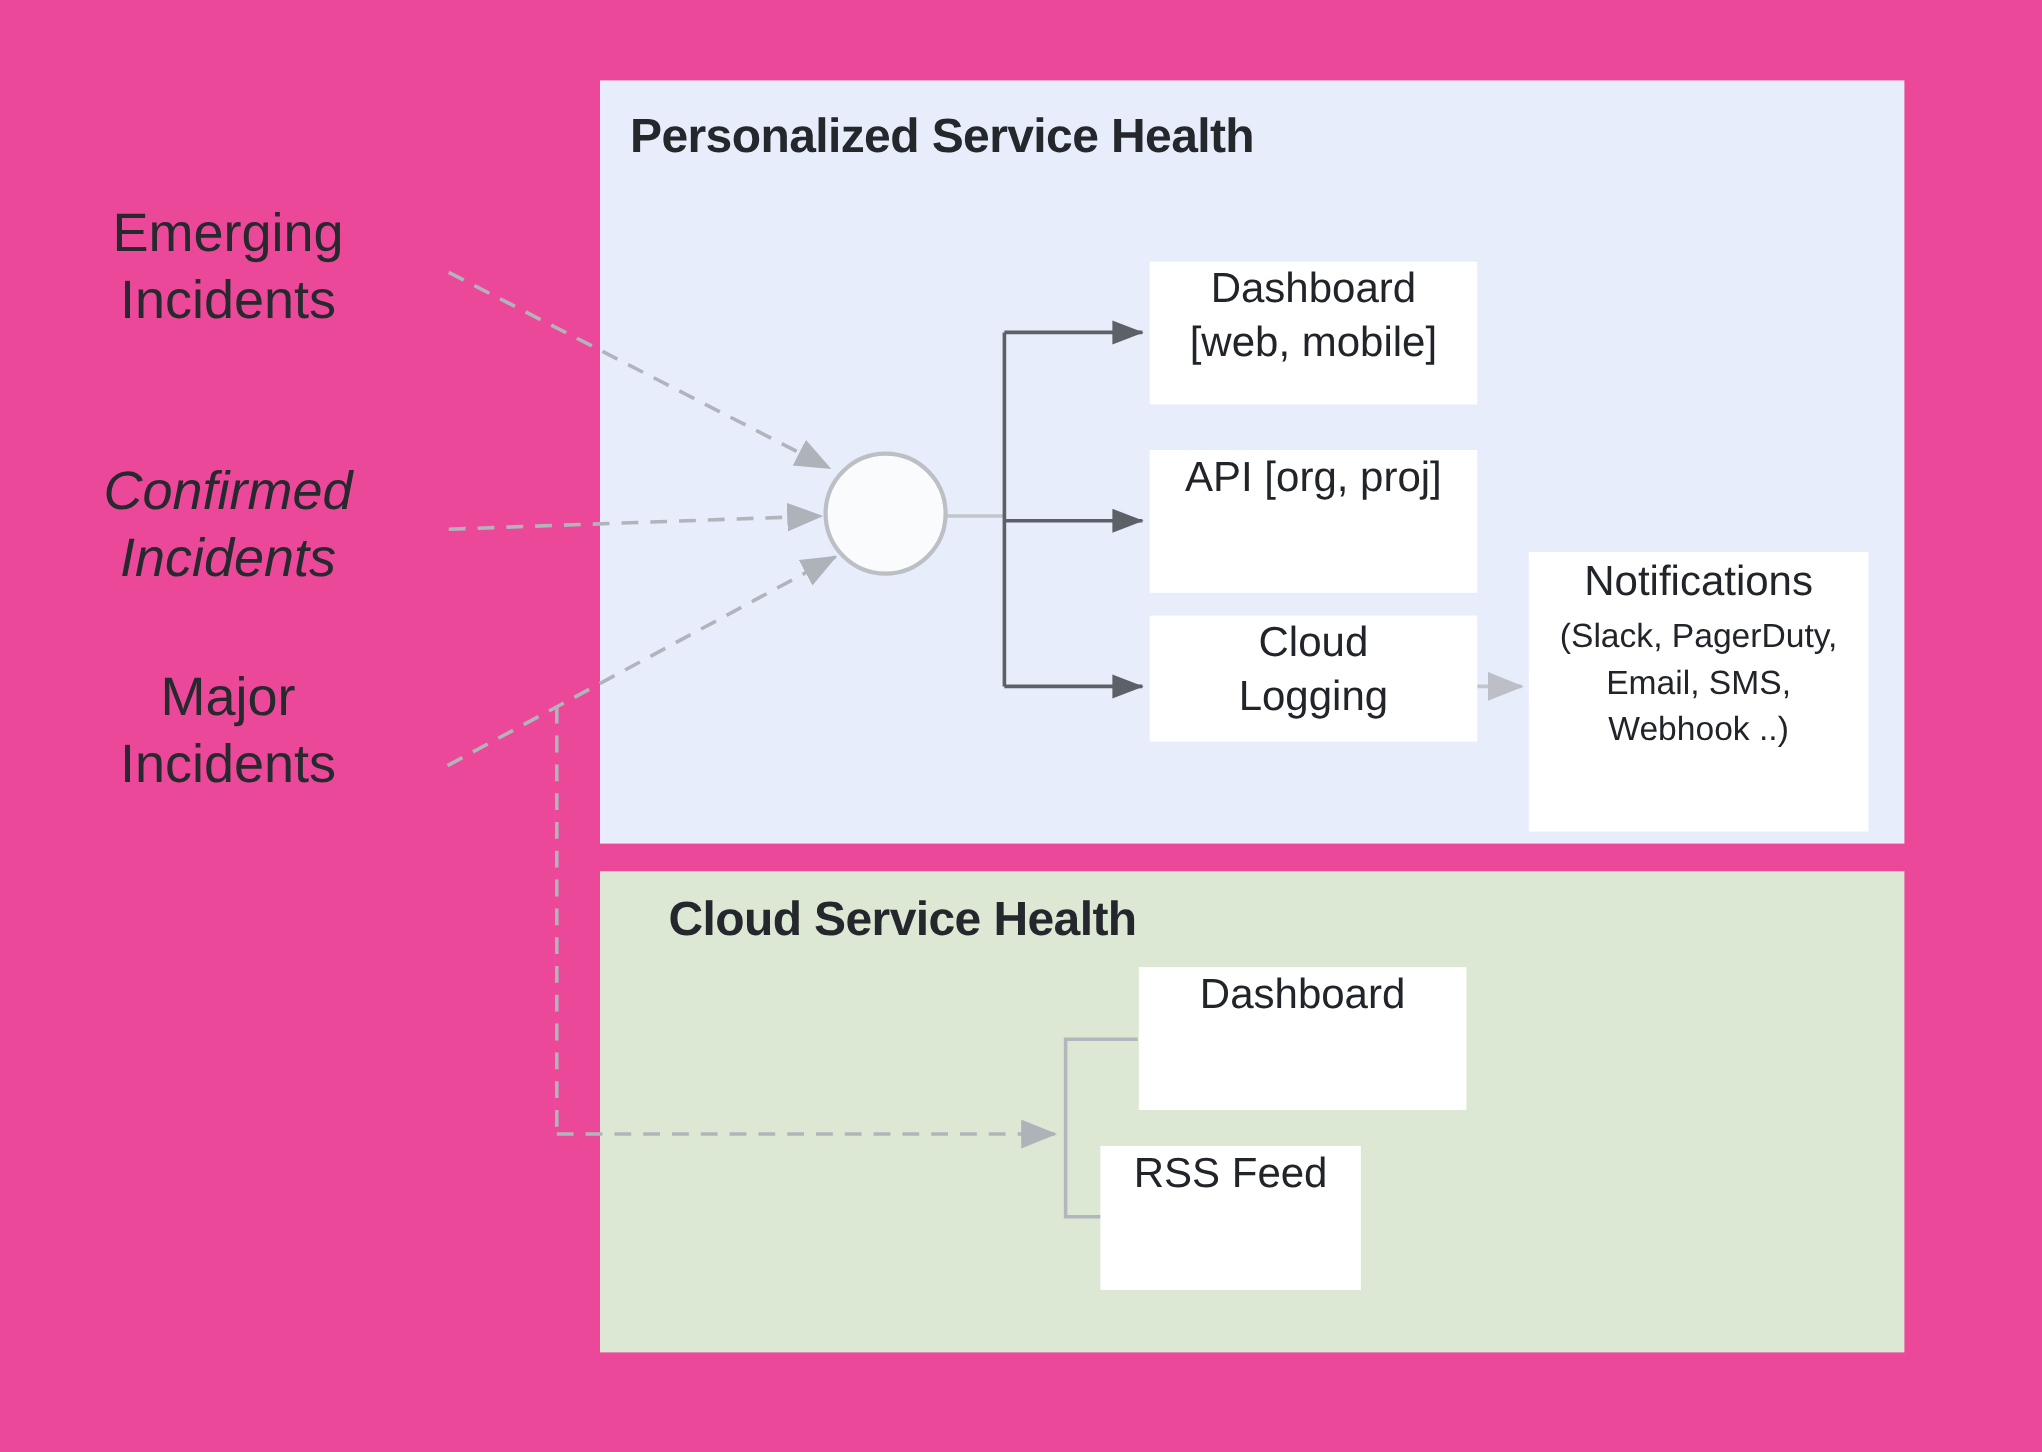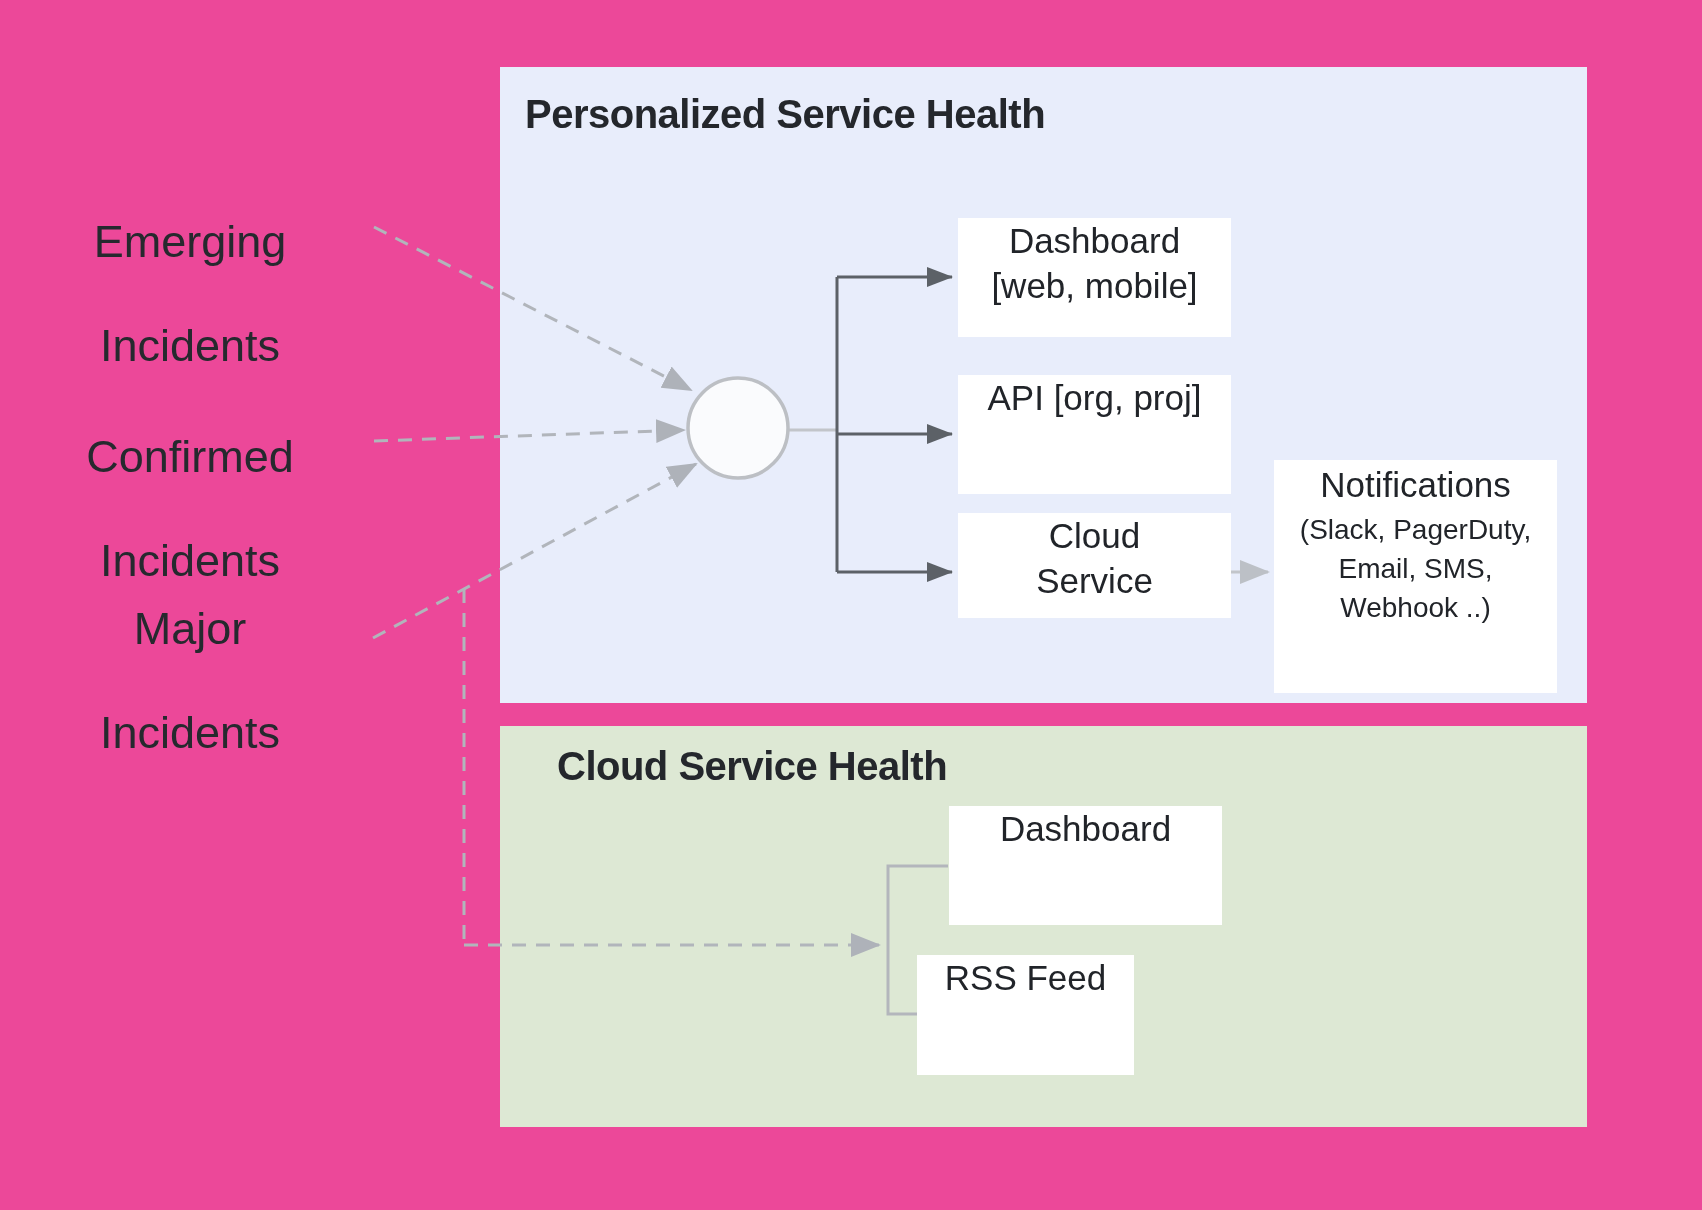--- a/index.html
+++ b/index.html
@@ -14,23 +14,23 @@
   .panel-title{
     position:absolute;font-weight:700;font-size:40px;line-height:44px;
     letter-spacing:-0.5px;color:#24272c;white-space:nowrap;
   }
   .title-personalized{left:525px;top:92px;}
   .title-cloud{left:513px;top:744px;margin-left:44px;}
   .src-label{
     position:absolute;width:320px;text-align:center;
     font-size:45px;line-height:56px;color:#26292e;
   }
-  .src-label span{display:block;margin-top:48px;}
+  .src-label span{display:block;}
   .src-emerging{left:30px;top:166px;}
-  .src-confirmed{left:30px;top:381px;}
+  .src-confirmed{left:30px;top:381px;font-style:italic;}
   .src-major{left:30px;top:553px;}
   .node{
     position:absolute;background:#ffffff;display:flex;flex-direction:column;
     align-items:center;text-align:center;
     font-size:35px;line-height:45px;color:#212429;
   }
   .node span{display:block;}
   .node-dashboard{left:958px;top:218px;width:273px;height:119px;}
   .node-api{left:958px;top:375px;width:273px;height:119px;}
   .node-logging{left:958px;top:513px;width:273px;height:105px;}
@@ -103,21 +103,21 @@
 
   <div class="node node-dashboard">
     <span>Dashboard</span>
     <span>[web, mobile]</span>
   </div>
   <div class="node node-api">
     <span>API [org, proj]</span>
   </div>
   <div class="node node-logging">
     <span>Cloud</span>
-    <span>Service</span>
+    <span>Logging</span>
   </div>
   <div class="node node-notifications">
     <span class="notif-title">Notifications</span>
     <span class="notif-sub">(Slack, PagerDuty,</span>
     <span class="notif-sub">Email, SMS,</span>
     <span class="notif-sub">Webhook ..)</span>
   </div>
 
   <div class="node node-gdashboard">
     <span>Dashboard</span>

